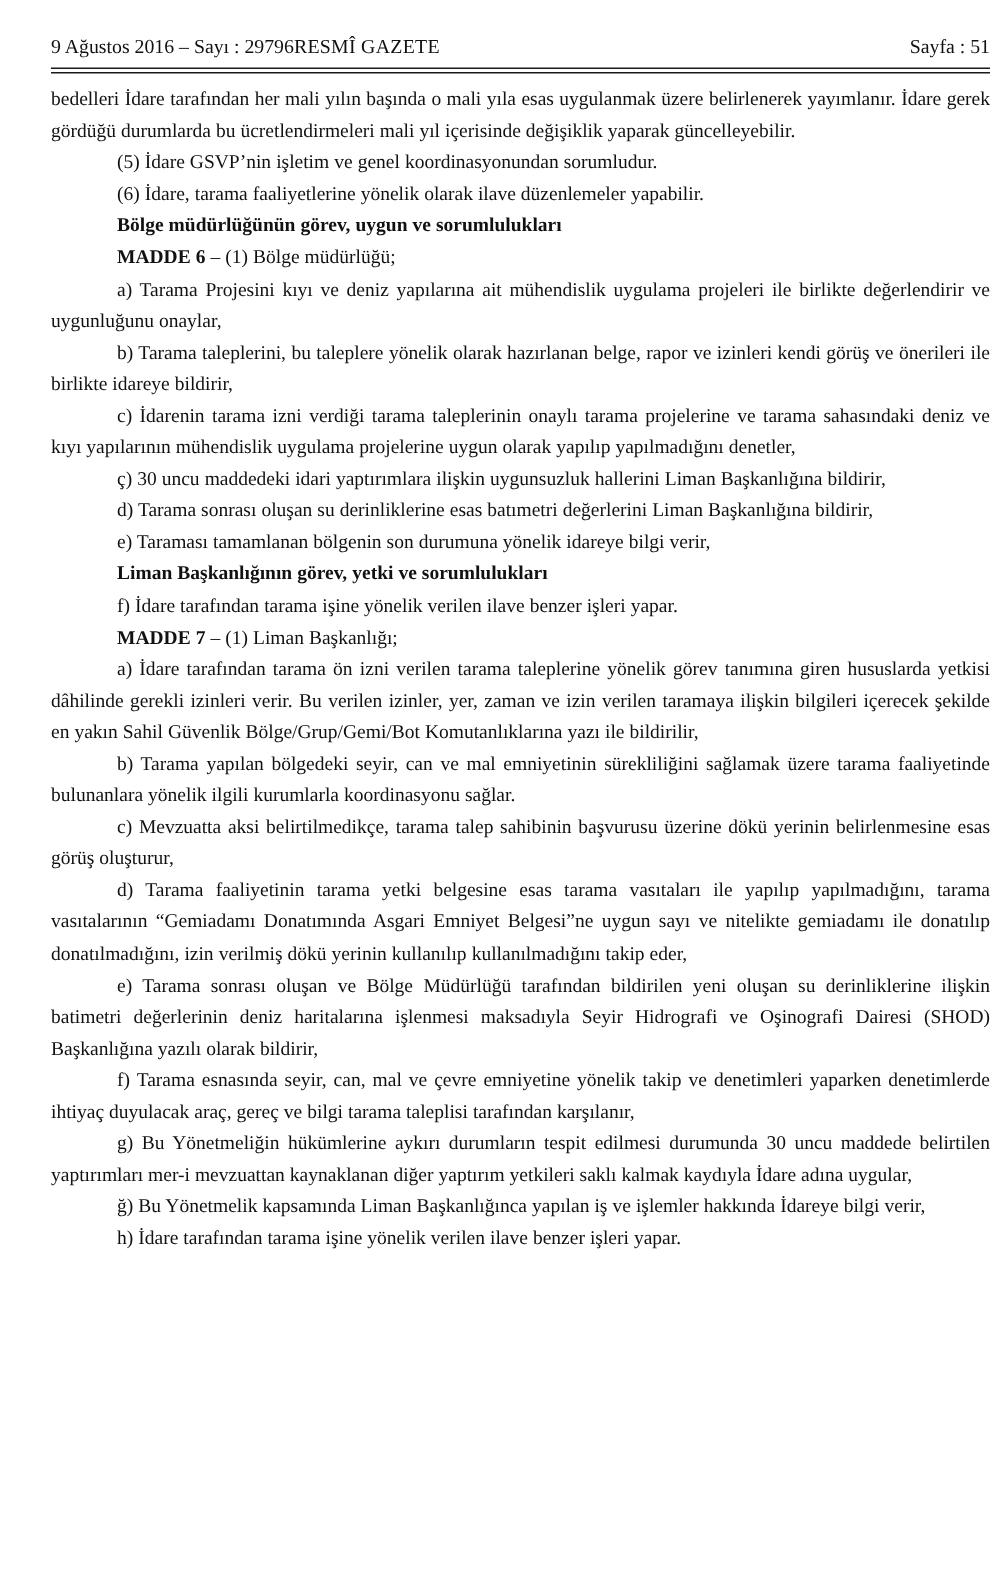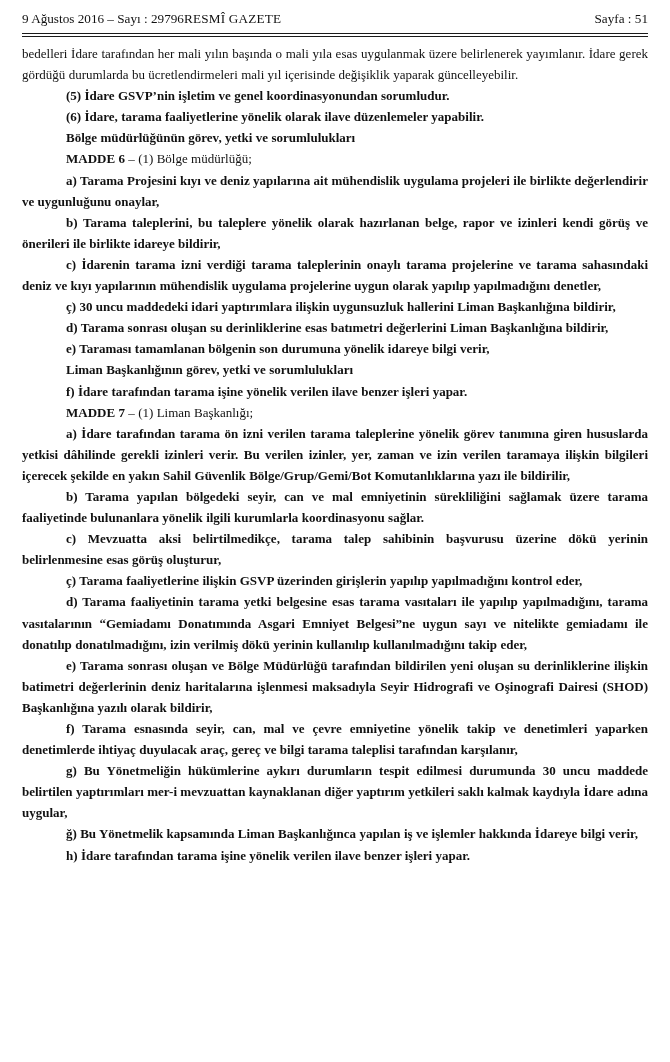--- a/index.html
+++ b/index.html
@@ -15,21 +15,21 @@
     font-family: "Liberation Serif", "DejaVu Serif", serif;
     color: #111111;
     -webkit-font-smoothing: antialiased;
   }
 
   .page {
     position: relative;
     width: 670px;
     height: 968px;
     box-sizing: border-box;
-    padding: 0;
+    padding: 12px;
   }
 
   
   .page-header {
     position: relative;
     margin: 0 22px 0 22px;
     width: 626px;
     height: 32px;
     display: flex;
     align-items: flex-start;
@@ -75,21 +75,20 @@
     padding: 0;
     font-size: 13px;
     line-height: 21.1px;
     text-align: justify;
     text-justify: inter-word;
     hyphens: none;
     word-spacing: 0.1px;
   }
   .para.indent {
     text-indent: 44px;
-    font-weight: bold;
   }
   .para.noindent {
     text-indent: 0;
   }
   .para.heading {
     text-indent: 44px;
     font-weight: bold;
     text-align: left;
   }
   .para.madde {
@@ -117,40 +116,39 @@
   <div class="header-rule"></div>
 
   <div class="body-text">
 
     <p class="para noindent">bedelleri İdare tarafından her mali yılın başında o mali yıla esas uygulanmak üzere belirlenerek yayımlanır. İdare gerek gördüğü durumlarda bu ücretlendirmeleri mali yıl içerisinde değişiklik yaparak güncelleyebilir.</p>
 
     <p class="para indent last-line-left">(5) İdare GSVP’nin işletim ve genel koordinasyonundan sorumludur.</p>
 
     <p class="para indent last-line-left">(6) İdare, tarama faaliyetlerine yönelik olarak ilave düzenlemeler yapabilir.</p>
 
-    <p class="para heading">Bölge müdürlüğünün görev, yetki ve sorumlulukları</p>
+    <p class="para heading">Bölge müdürlüğünün görev, uygun ve sorumlulukları</p>
 
     <p class="para madde"><span class="mnum">MADDE 6</span><span> – (1) Bölge müdürlüğü;</span></p>
 
     <p class="para indent">a) Tarama Projesini kıyı ve deniz yapılarına ait mühendislik uygulama projeleri ile birlikte değerlendirir ve uygunluğunu onaylar,</p>
     <p class="para indent">b) Tarama taleplerini, bu taleplere yönelik olarak hazırlanan belge, rapor ve izinleri kendi görüş ve önerileri ile birlikte idareye bildirir,</p>
     <p class="para indent">c) İdarenin tarama izni verdiği tarama taleplerinin onaylı tarama projelerine ve tarama sahasındaki deniz ve kıyı yapılarının mühendislik uygulama projelerine uygun olarak yapılıp yapılmadığını denetler,</p>
     <p class="para indent">ç) 30 uncu maddedeki idari yaptırımlara ilişkin uygunsuzluk hallerini Liman Başkanlığına bildirir,</p>
     <p class="para indent">d) Tarama sonrası oluşan su derinliklerine esas batımetri değerlerini Liman Başkanlığına bildirir,</p>
     <p class="para indent last-line-left">e) Taraması tamamlanan bölgenin son durumuna yönelik idareye bilgi verir,</p>
     <p class="para heading">Liman Başkanlığının görev, yetki ve sorumlulukları</p>
 
     <p class="para indent last-line-left">f) İdare tarafından tarama işine yönelik verilen ilave benzer işleri yapar.</p>
 
     <p class="para madde"><span class="mnum">MADDE 7</span><span> – (1) Liman Başkanlığı;</span></p>
 
     <p class="para indent">a) İdare tarafından tarama ön izni verilen tarama taleplerine yönelik görev tanımına giren hususlarda yetkisi dâhilinde gerekli izinleri verir. Bu verilen izinler, yer, zaman ve izin verilen taramaya ilişkin bilgileri içerecek şekilde en yakın Sahil Güvenlik Bölge/Grup/Gemi/Bot Komutanlıklarına yazı ile bildirilir,</p>
     <p class="para indent">b) Tarama yapılan bölgedeki seyir, can ve mal emniyetinin sürekliliğini sağlamak üzere tarama faaliyetinde bulunanlara yönelik ilgili kurumlarla koordinasyonu sağlar.</p>
     <p class="para indent">c) Mevzuatta aksi belirtilmedikçe, tarama talep sahibinin başvurusu üzerine dökü yerinin belirlenmesine esas görüş oluşturur,</p>
-    <p class="para indent">ç) Tarama faaliyetlerine ilişkin GSVP üzerinden girişlerin yapılıp yapılmadığını kontrol eder,</p>
     <p class="para indent">d) Tarama faaliyetinin tarama yetki belgesine esas tarama vasıtaları ile yapılıp yapılmadığını, tarama vasıtalarının “Gemiadamı Donatımında Asgari Emniyet Belgesi”ne uygun sayı ve nitelikte gemiadamı ile donatılıp donatılmadığını, izin verilmiş dökü yerinin kullanılıp kullanılmadığını takip eder,</p>
     <p class="para indent">e) Tarama sonrası oluşan ve Bölge Müdürlüğü tarafından bildirilen yeni oluşan su derinliklerine ilişkin batimetri değerlerinin deniz haritalarına işlenmesi maksadıyla Seyir Hidrografi ve Oşinografi Dairesi (SHOD) Başkanlığına yazılı olarak bildirir,</p>
     <p class="para indent">f) Tarama esnasında seyir, can, mal ve çevre emniyetine yönelik takip ve denetimleri yaparken denetimlerde ihtiyaç duyulacak araç, gereç ve bilgi tarama taleplisi tarafından karşılanır,</p>
     <p class="para indent">g) Bu Yönetmeliğin hükümlerine aykırı durumların tespit edilmesi durumunda 30 uncu maddede belirtilen yaptırımları mer-i mevzuattan kaynaklanan diğer yaptırım yetkileri saklı kalmak kaydıyla İdare adına uygular,</p>
     <p class="para indent">ğ) Bu Yönetmelik kapsamında Liman Başkanlığınca yapılan iş ve işlemler hakkında İdareye bilgi verir,</p>
     <p class="para indent last-line-left">h) İdare tarafından tarama işine yönelik verilen ilave benzer işleri yapar.</p>
 
   </div>
 </div>
 

